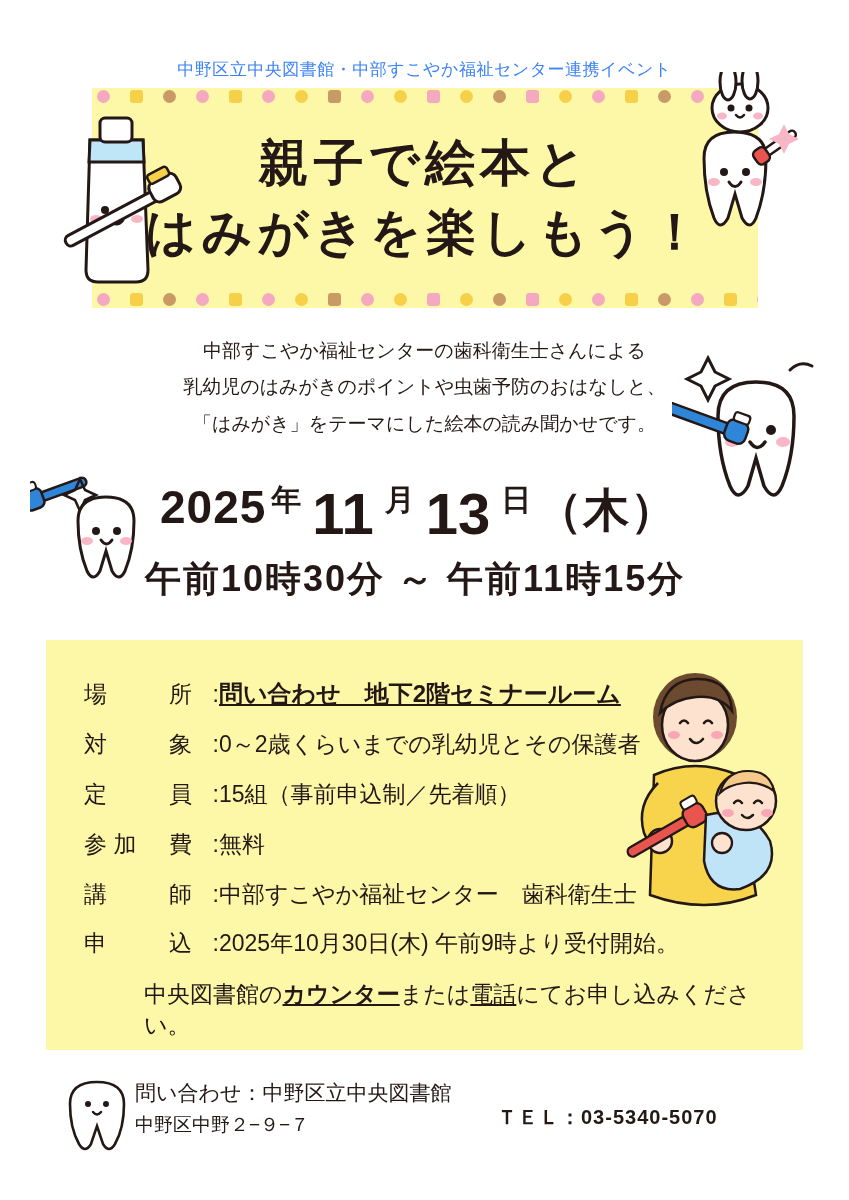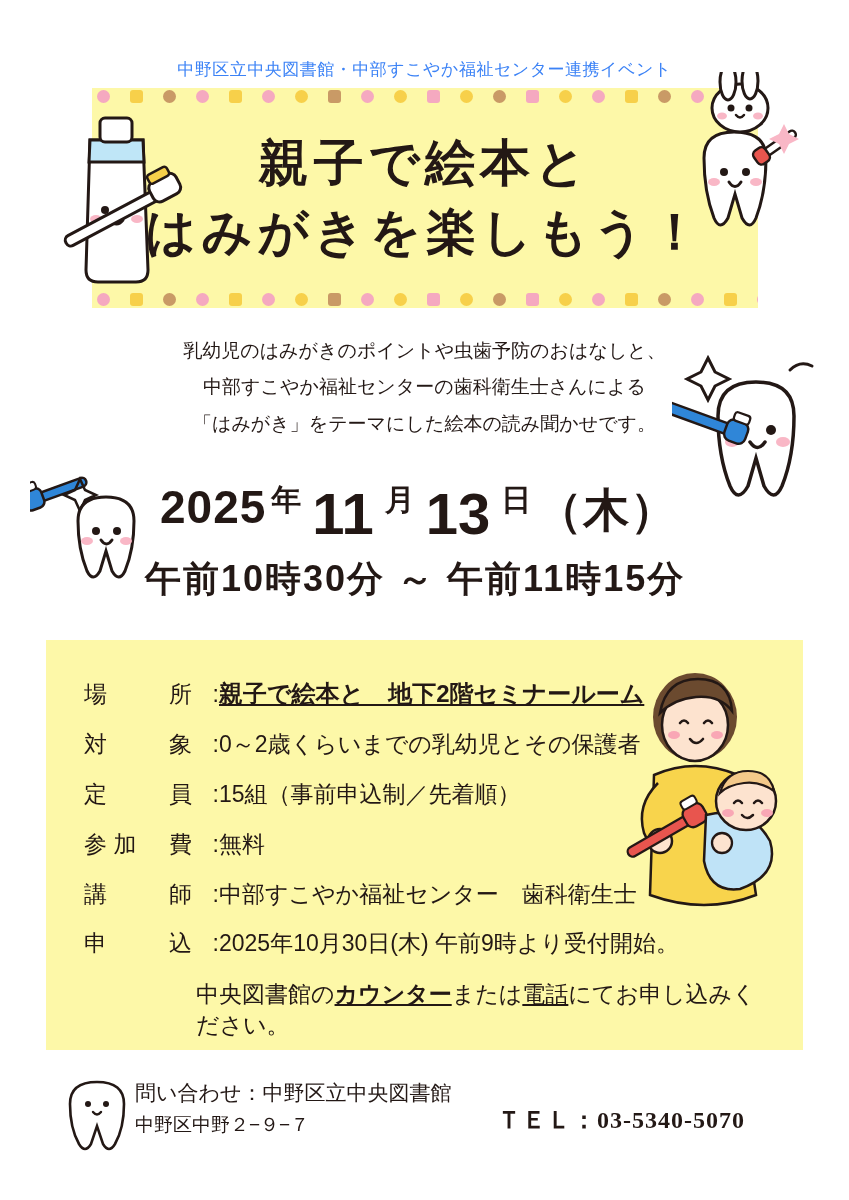--- a/index.html
+++ b/index.html
@@ -163,21 +163,21 @@
   .dlabel .colon { margin-left: 2px; }
   .dlabel-inner {
     display: flex;
     justify-content: space-between;
     width: 108px;
   }
   .dvalue { font-size: 23px; }
   .dvalue.ul { text-decoration: underline; font-weight: bold; font-size: 24px; }
   .u { text-decoration: underline; }
   .sub-note {
-    margin-left: 112px;
+    margin-left: 60px;
     font-size: 23px;
     margin-top: 6px;
   }
 
   
   .footer {
     position: absolute;
     top: 1068px;
     left: 0;
     width: 849px;
@@ -190,24 +190,24 @@
     font-size: 21px;
     line-height: 1.6;
   }
   .foot-addr {
     font-size: 19px;
   }
   .foot-tel {
     position: absolute;
     left: 497px;
     top: 36px;
-    font-size: 24px;
+    font-size: 20px;
     font-weight: bold;
     letter-spacing: 1px;
-    font-family: Liberation Serif, serif;
+    font-family: Liberation Sans, sans-serif;
   }
 
   
   .art { position: absolute; }
   .art svg { display: block; }
 </style>
 </head>
 <body>
 
 <div class="eyebrow">中野区立中央図書館・中部すこやか福祉センター連携イベント</div>
@@ -376,22 +376,22 @@
 
     <g transform="rotate(-35 100 75)">
       <rect x="78" y="70" width="46" height="8" rx="4" fill="#ffffff" stroke="#231815" stroke-width="2.5"></rect>
       <rect x="76" y="66" width="14" height="16" rx="5" fill="#e8554e" stroke="#231815" stroke-width="2.5"></rect>
     </g>
     <path d="M108 52 l5 10 l10 5 l-10 5 l-5 10 l-5 -10 l-10 -5 l10 -5 z" fill="#f9b7c6"></path>
   </svg>
 </div>
 
 <div class="intro">
+  <div>中部すこやか福祉センターの歯科衛生士さんによる</div>
   <div>乳幼児のはみがきのポイントや虫歯予防のおはなしと、</div>
-  <div>中部すこやか福祉センターの歯科衛生士さんによる</div>
   <div>「はみがき」をテーマにした絵本の読み聞かせです。</div>
 </div>
 
 <div class="art" style="left:672px; top:330px;">
   <svg width="160" height="180" viewBox="0 0 160 180">
     <path d="M44 78 l7 14 l14 7 l-14 7 l-7 14 l-7 -14 l-14 -7 l14 -7 z" fill="none" stroke="#231815" stroke-width="3" transform="translate(-8,-50)"></path>
     <path d="M118 40 q10 -10 22 -4" fill="none" stroke="#231815" stroke-width="3" stroke-linecap="round"></path>
     <path d="M46 86 Q46 52 84 52 Q122 52 122 86 Q122 126 110 156 Q102 174 92 156 L84 128 L76 156 Q66 174 58 156 Q46 126 46 86 Z" fill="#ffffff" stroke="#231815" stroke-width="3.5"></path>
     <circle cx="72" cy="100" r="5" fill="#231815"></circle>
     <circle cx="99" cy="100" r="5" fill="#231815"></circle>
@@ -438,21 +438,21 @@
 <div class="detail-box">
   <div id="detail-rows">
       <div class="drow">
         <div class="dlabel">
           <span class="dlabel-inner">
             <span>場</span>
             <span>所</span>
           </span>
           <span class="colon">:</span>
         </div>
-        <div class="dvalue ul">親子で絵本と　地下2階セミナールーム</div>
+        <div class="dvalue ul">問い合わせ　地下2階セミナールーム</div>
       </div>
       <div class="drow">
         <div class="dlabel">
           <span class="dlabel-inner">
             <span>対</span>
             <span>象</span>
           </span>
           <span class="colon">:</span>
         </div>
         <div class="dvalue">0～2歳くらいまでの乳幼児とその保護者</div>

